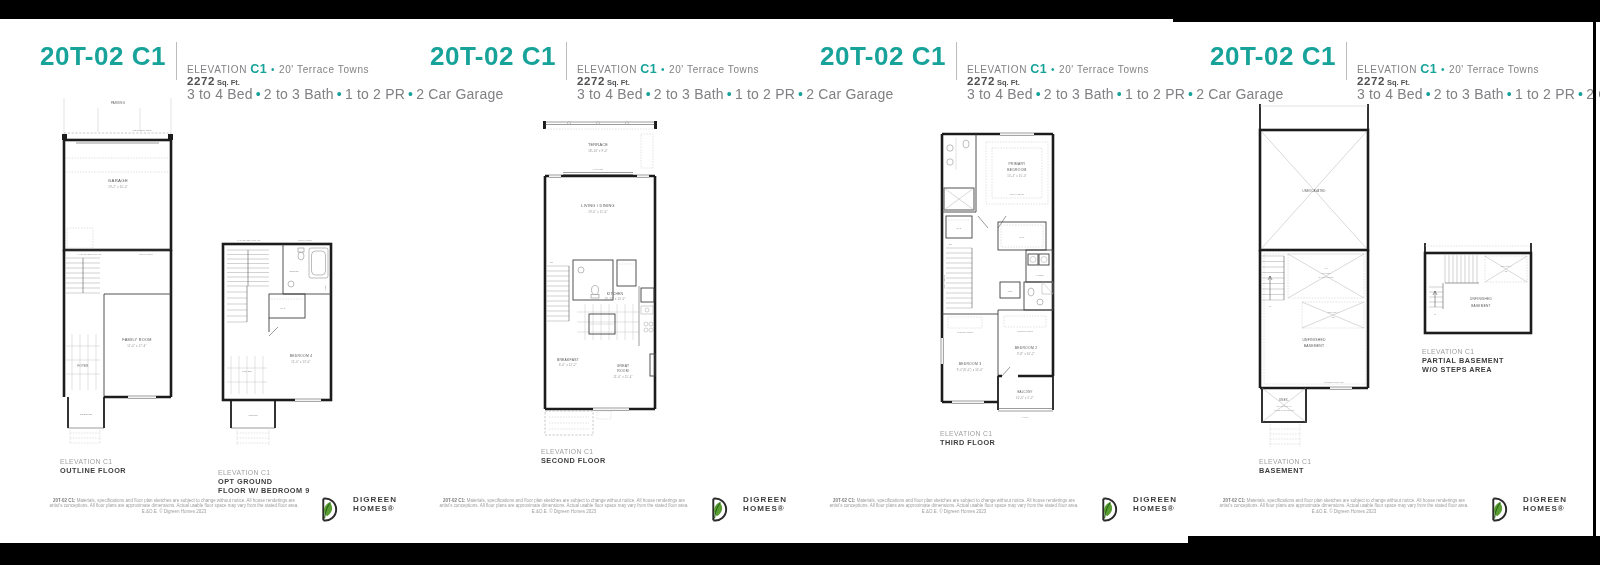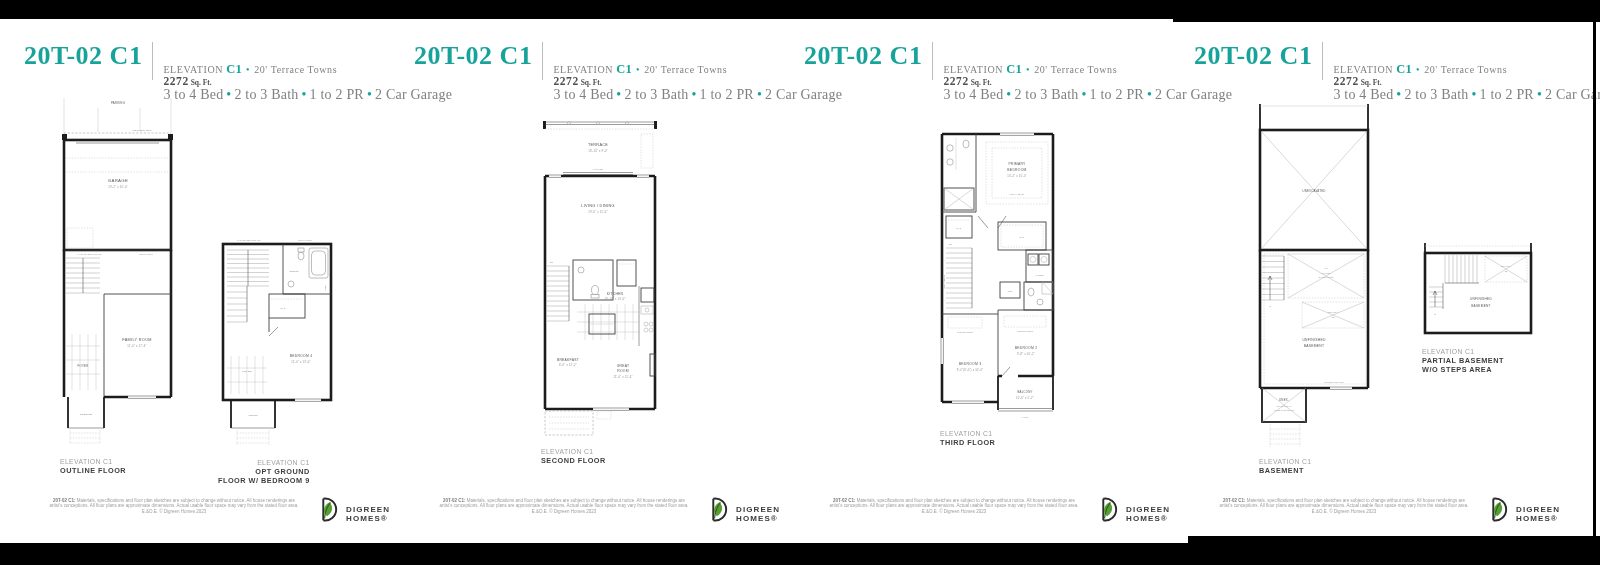--- a/index.html
+++ b/index.html
@@ -10,21 +10,21 @@
   .bar-top { position:absolute; left:0; top:0; width:1600px; height:19px; background:#000; }
   .bar-top-ext { position:absolute; left:1173px; top:0; width:427px; height:22px; background:#000; }
   .bar-bottom { position:absolute; left:0; top:543px; width:1600px; height:22px; background:#000; }
   .bar-bottom-ext { position:absolute; left:1188px; top:536px; width:412px; height:29px; background:#000; }
   .edge-right { position:absolute; left:1593px; top:0; width:3px; height:565px; background:#000; }
 
   .panel { position:absolute; top:0; width:388px; height:565px; }
   .p1{left:18px} .p2{left:408px} .p3{left:798px} .p4{left:1188px}
 
   
-  .hdr { position:absolute; top:41px; left:6px; display:flex; align-items:flex-start;font-family:Liberation Serif, serif; }
+  .hdr { position:absolute; top:41px; left:22px; display:flex; align-items:flex-start; }
   .hdr-title { font-size:26px; font-weight:700; color:#17a39a; letter-spacing:0.5px; line-height:30px; white-space:nowrap; }
   .hdr-div { border-left:1.5px solid #bcbcbc; height:38px; margin:1px 10px 0 10px; }
   .hdr-info { padding-top:0; white-space:nowrap; }
   .l1 { font-size:10px; color:#808184; letter-spacing:0.6px; line-height:13px;margin-top:22px; }
   .l1 .code { color:#17a39a; font-weight:700; font-size:12.5px; letter-spacing:0.3px; }
   .l1 .bdot { color:#17a39a; margin:0 4px; }
   .l2 { font-size:7.5px; font-weight:700; color:#4f5052; line-height:11px; }
   .l2 .sqv { font-size:11.5px; letter-spacing:0.6px; }
   .l3 { font-size:14px; color:#808184; line-height:13px; letter-spacing:0.2px; }
   .l3 .bdot { color:#17a39a; margin:0 3px; }
@@ -32,21 +32,21 @@
   
   .cap { position:absolute; font-size:6.8px; color:#a0a0a1; letter-spacing:0.4px; line-height:9px; }
   .cap b { display:block; color:#3e3e40; font-weight:700; font-size:7.3px; letter-spacing:0.5px; }
 
   
   .pfooter { position:absolute; left:28px; top:495px; width:354px; display:flex; align-items:flex-start; }
   .disc { width:256px; height:26px; overflow:visible; }
   .disc-in { width:434px; transform:scale(0.59); transform-origin:0 0; font-size:7.6px; line-height:9px;
              color:#9c9c9c; text-align:center; margin-top:3px; }
   .disc-in b { color:#7a7a7a; }
-  .logo { display:flex; align-items:flex-end; gap:5px; margin-left:12px; margin-top:1px; }
+  .logo { display:flex; align-items:flex-start; gap:12px; margin-left:12px; margin-top:1px; }
   .logo-mark { width:27px; height:27px; }
   .lg-ring { stroke:#2b2b2b; stroke-width:2.3; fill:none; }
   .lg-leaf { fill:#5a9e33; }
   .lg-stem { stroke:#2c661a; stroke-width:1.3; fill:none; }
   .logo-text { font-size:8px; font-weight:700; color:#3c3c3c; letter-spacing:1.1px; line-height:8.5px; }
 
   
   .plansvg { position:absolute; }
   svg text { font-family:"Liberation Sans", sans-serif; fill:#666; }
   .ctr { text-anchor:middle; }
@@ -222,21 +222,21 @@
           <line x1="16" y1="207" x2="48" y2="207" class="dshl"></line>
         <line x1="16" y1="194" x2="16" y2="209" class="dshl"></line>
           <line x1="48" y1="194" x2="48" y2="209" class="dshl"></line>
       </g>
     </svg>
 
     <div class="cap" style="left:42px;top:457px;">
       <span>ELEVATION C1</span>
       <b>OUTLINE FLOOR</b>
     </div>
-    <div class="cap" style="left:200px;top:458px;text-align:right;">
+    <div class="cap" style="left:200px;top:468px;">
       <span>ELEVATION C1</span>
       <b>OPT GROUND</b>
       <b>FLOOR W/ BEDROOM 9</b>
     </div>
 
     <div class="pfooter">
       <div class="disc">
           <div class="disc-in"><b>20T-02 C1:</b> <span>Materials, specifications and floor plan sketches are subject to change without notice. All house renderings are artist's conceptions. All floor plans are approximate dimensions. Actual usable floor space may vary from the stated floor area. E.&amp;O.E. © Digreen Homes 2023</span></div>
         </div>
       <div class="logo">

